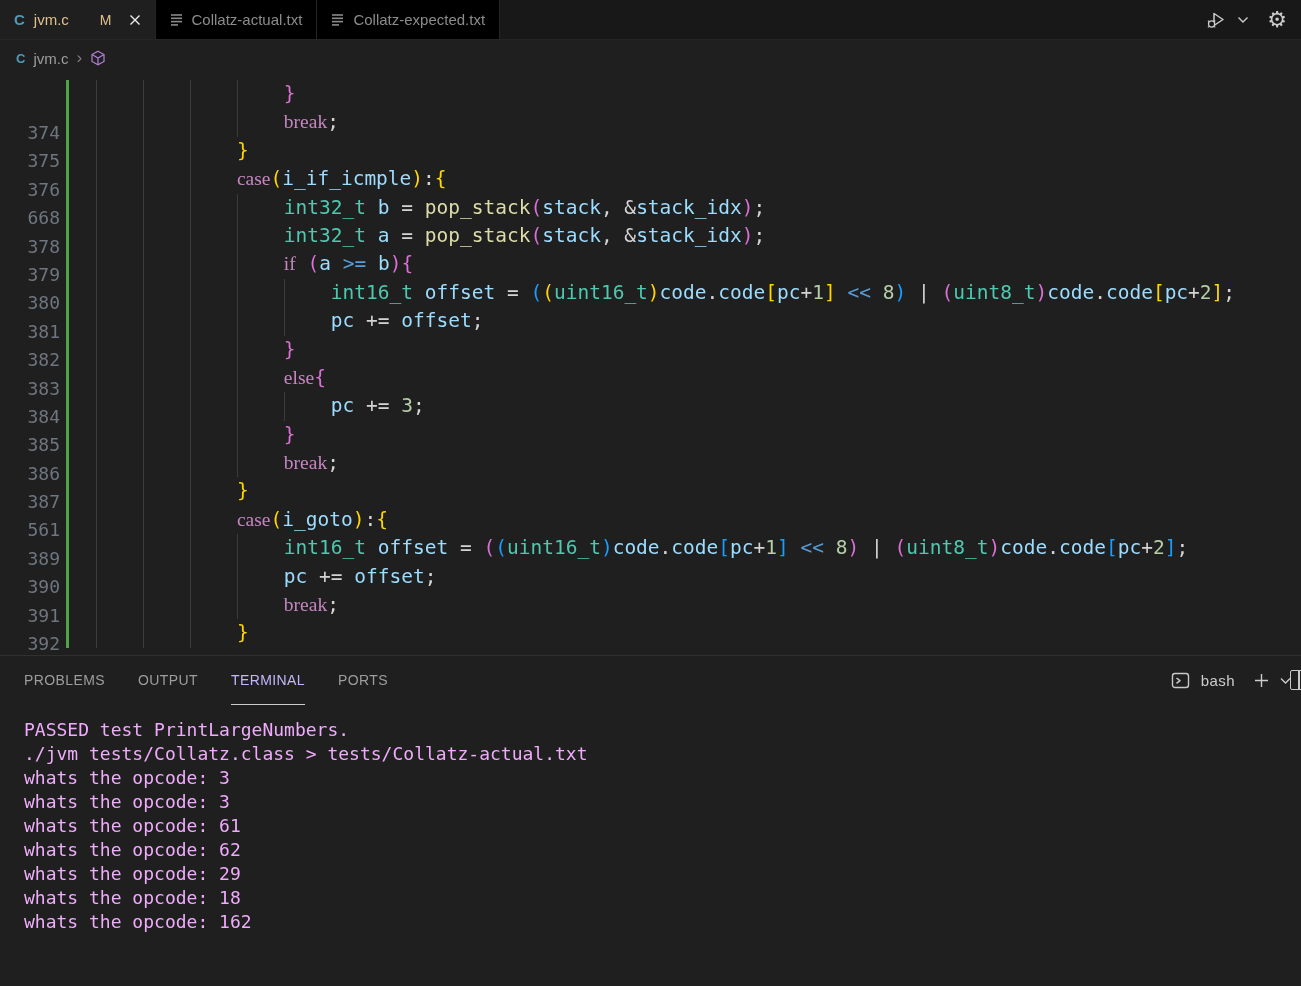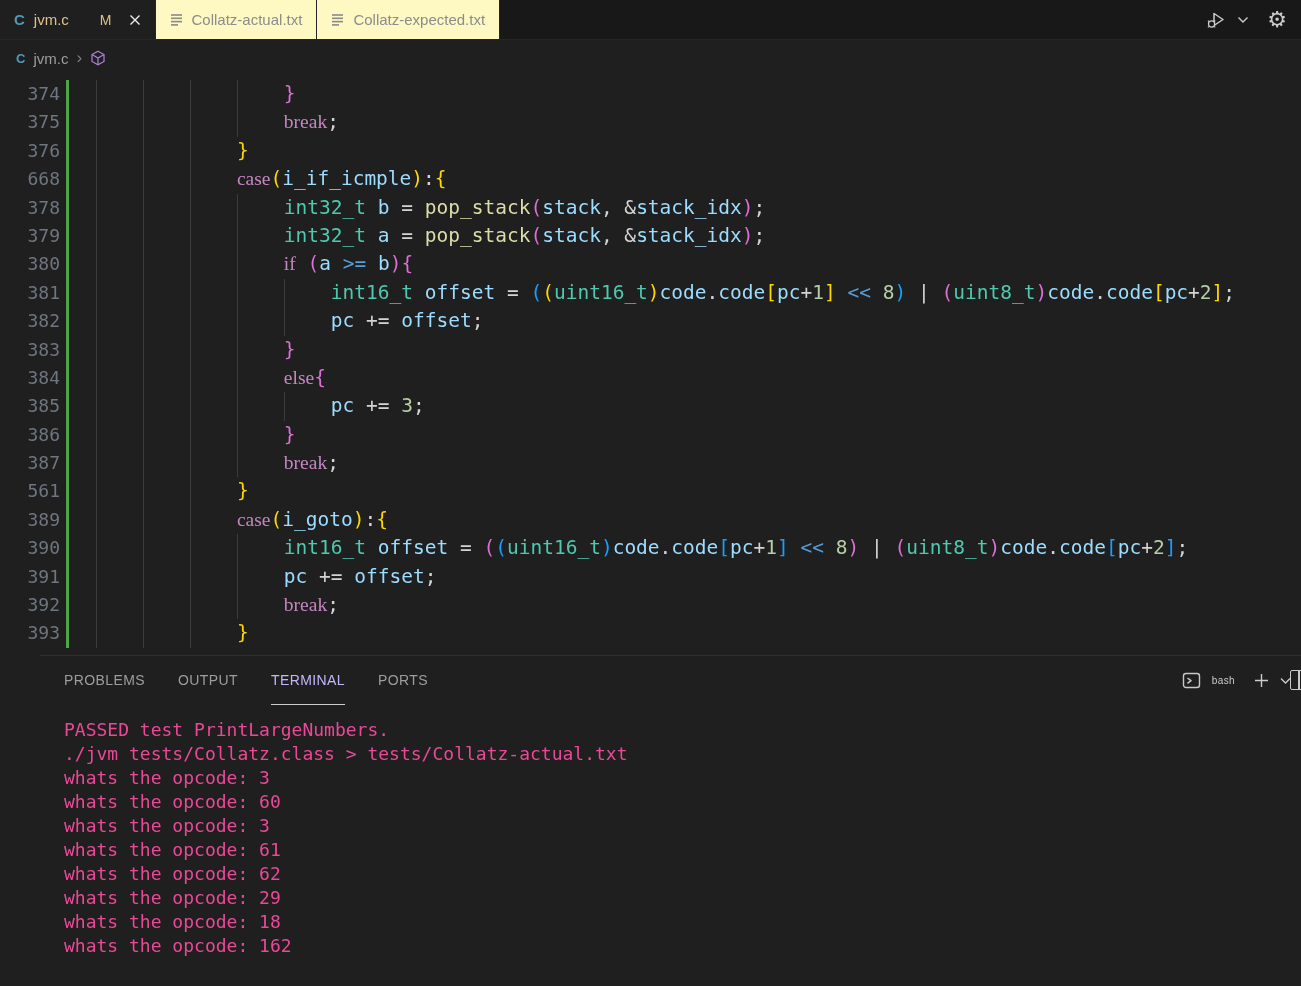--- a/index.html
+++ b/index.html
@@ -7,38 +7,38 @@
   body {
     width:1301px; height:986px; overflow:hidden;
     background:#1f1f1f; position:relative;
     font-family:"Liberation Sans", sans-serif;
     -webkit-font-smoothing:antialiased;
   }
 
   
   .tab-bar { height:40px; background:#181818; display:flex; align-items:stretch; border-bottom:1px solid #252525; }
   .tab { display:flex; align-items:center; padding:0 14px; gap:9px; border-right:1px solid #252525;
-         color:#8c8c8c; font-size:15px; cursor:pointer; background:#fef9c3; }
+         color:#8c8c8c; font-size:15px; cursor:pointer; background:#000000; }
   .tab.active { background:#1f1f1f; color:#e2c08d; }
   .c-letter { color:#519aba; font-weight:bold; font-size:15px; font-family:"Liberation Sans",sans-serif; }
   .git-badge { margin-left:22px; color:#e2c08d; font-size:14px; }
   .close-btn { margin-left:8px; display:flex; align-items:center; }
   .tab-actions { margin-left:auto; display:flex; align-items:center; gap:10px; padding-right:14px; color:#cccccc; }
   .gear { font-family:"DejaVu Sans", sans-serif; font-size:22px; color:#cccccc; margin-left:8px; cursor:pointer; }
 
   
   .breadcrumb { height:36px; display:flex; align-items:center; gap:8px; padding-left:16px;
                 color:#9d9d9d; font-size:15px; background:#1f1f1f; }
   .breadcrumb .c-letter { font-size:13px; }
   .crumb-sep { font-size:17px; color:#7f7f7f; }
 
   
   .editor { height:579px; overflow:hidden; padding-top:4px; background:#1f1f1f; }
   .code-line { display:flex; height:28.4px; }
-  .ln { width:60px; text-align:right; color:#6e7681; font:18px/28.4px "DejaVu Sans Mono", monospace; flex:none; }
+  .ln { width:60px; text-align:right; color:#6e7681; font:18px/28.4px "DejaVu Sans Mono", monospace; flex:none;margin-top:39px; }
   .gitbar { width:3px; margin-left:6px; background:#4da546; flex:none; }
   pre.codetext { margin:0 0 0 27px; font:19.5px/28.4px "DejaVu Sans Mono", monospace; color:#d4d4d4;
                  background-repeat:no-repeat; background-size:1px 100%; }
   .g2 { background-image:linear-gradient(#3c3c3c,#3c3c3c),linear-gradient(#3c3c3c,#3c3c3c),linear-gradient(#3c3c3c,#3c3c3c);
         background-position:0 0,4ch 0,8ch 0; }
   .g3 { background-image:linear-gradient(#3c3c3c,#3c3c3c),linear-gradient(#3c3c3c,#3c3c3c),linear-gradient(#3c3c3c,#3c3c3c),linear-gradient(#3c3c3c,#3c3c3c);
         background-position:0 0,4ch 0,8ch 0,12ch 0; }
   .g4 { background-image:linear-gradient(#3c3c3c,#3c3c3c),linear-gradient(#3c3c3c,#3c3c3c),linear-gradient(#3c3c3c,#3c3c3c),linear-gradient(#3c3c3c,#3c3c3c),linear-gradient(#3c3c3c,#3c3c3c);
         background-position:0 0,4ch 0,8ch 0,12ch 0,16ch 0; }
   
@@ -47,28 +47,28 @@
   .var { color:#9cdcfe; }
   .fn  { color:#dcdcaa; }
   .num { color:#b5cea8; }
   .op  { color:#d4d4d4; }
   .opb { color:#569cd6; }
   .b1  { color:#ffd700; }
   .b2  { color:#da70d6; }
   .b3  { color:#179fff; }
 
   
-  .panel { border-top:1px solid #303030;margin-left:40px; }
+  .panel { border-top:1px solid #303030; }
   .panel-header { height:49px; display:flex; align-items:stretch; padding:0 10px 0 24px; gap:33px;
                   font-size:14px; color:#9d9d9d; letter-spacing:.4px; }
   .panel-tab { display:flex; align-items:center; border-bottom:1px solid transparent; cursor:pointer; white-space:nowrap; }
   .panel-tab.active { color:#c4b5fd; border-bottom-color:#cccccc; }
-  .panel-right { margin-left:auto; display:flex; align-items:center; gap:11px; color:#cccccc; font-size:10px; }
+  .panel-right { margin-left:auto; display:flex; align-items:center; gap:11px; color:#cccccc; font-size:15px; }
   .shell-label { color:#cccccc; }
-  .terminal { padding:13px 0 0 24px; font:18px/24px "DejaVu Sans Mono", monospace; color:#ec4899; }
+  .terminal { padding:13px 0 0 24px; font:18px/24px "DejaVu Sans Mono", monospace; color:#f0abfc; }
   .term-line { white-space:pre; }
   .split-icon { position:absolute; right:-6px; top:670px; width:17px; height:20px; border:1.5px solid #c8c8c8;
                 border-radius:2px; }
   .split-icon::after { content:""; position:absolute; left:7px; top:0; width:1.5px; height:100%; background:#c8c8c8; }
 
   svg { display:block; }
 </style>
 </head>
 <body>
 
@@ -272,21 +272,20 @@
               <path d="M1 1.5 L5.5 6 L10 1.5" fill="none" stroke="#cccccc" stroke-width="1.3"></path>
             </svg>
         </span>
       </span>
     </div>
 
     <div class="terminal" id="terminal">
         <div class="term-line">PASSED test PrintLargeNumbers.</div>
         <div class="term-line">./jvm tests/Collatz.class &gt; tests/Collatz-actual.txt</div>
         <div class="term-line">whats the opcode: 3</div>
-        <div class="term-line">whats the opcode: 60</div>
         <div class="term-line">whats the opcode: 3</div>
         <div class="term-line">whats the opcode: 61</div>
         <div class="term-line">whats the opcode: 62</div>
         <div class="term-line">whats the opcode: 29</div>
         <div class="term-line">whats the opcode: 18</div>
         <div class="term-line">whats the opcode: 162</div>
       </div>
   </div>
 
   <span class="split-icon"></span>

